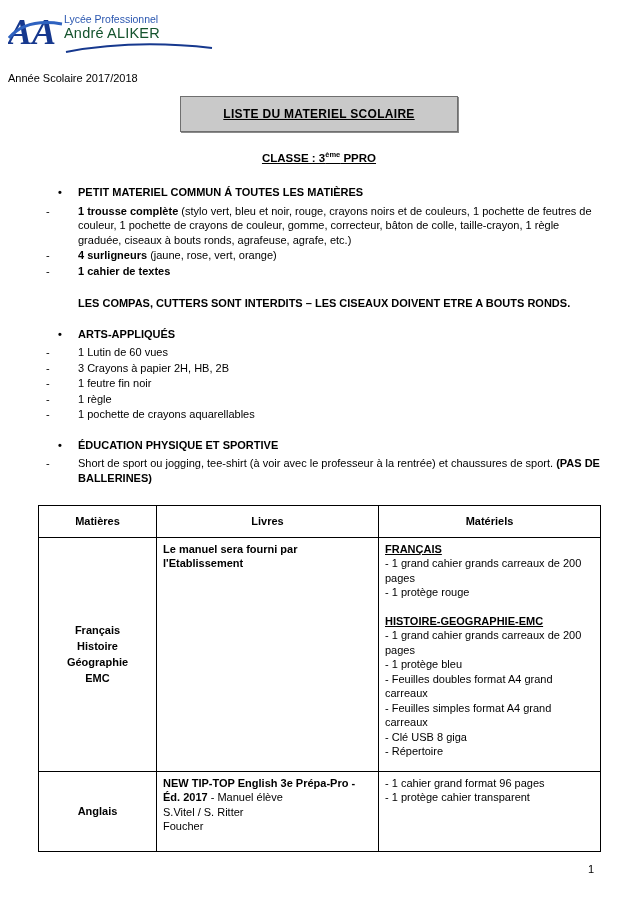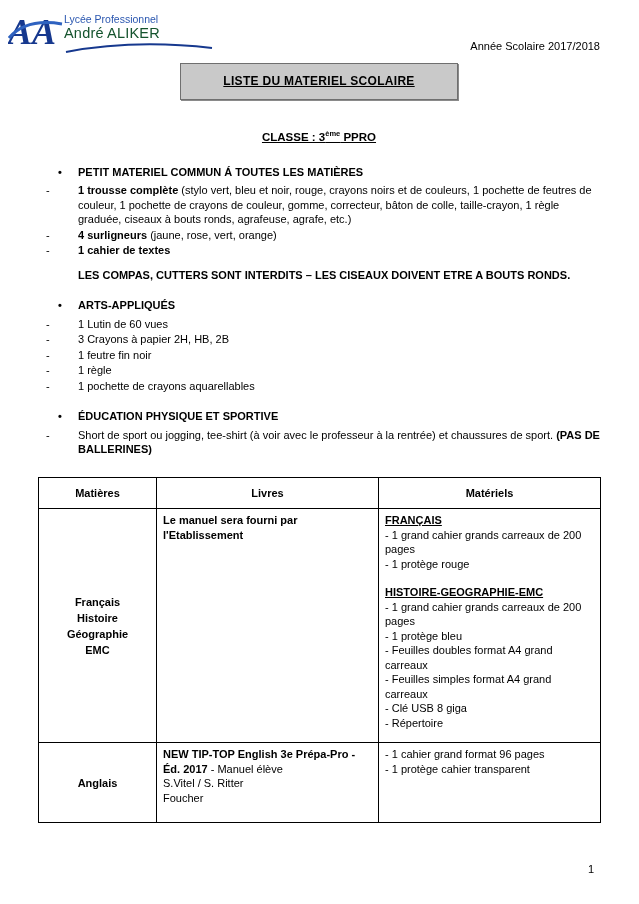--- a/index.html
+++ b/index.html
@@ -7,52 +7,52 @@
   body {
     width:639px; height:904px;
     position:relative; overflow:hidden;
     background:#ffffff; color:#000000;
     font-family:"Liberation Sans", sans-serif;
     font-size:11px; line-height:14.5px;
   }
   .page { padding:8px 39px 0 38px; }
 
   
-  .header { display:flex; justify-content:space-between; align-items:flex-end; margin-left:-30px; }
+  .header { display:flex; justify-content:space-between; align-items:flex-start; margin-left:-30px;flex-direction:column; }
   .logo { display:flex; align-items:flex-start; }
   .logo-col { padding-top:5px; }
   .logo-line1 { color:#2b57b0; font-size:10.5px; line-height:12px; }
   .logo-line2 { color:#14532d; font-size:14.5px; font-weight:normal; line-height:17px; letter-spacing:.2px; }
   .logo-underline { display:block; margin-top:1px; }
   .school-year { margin-top:18px; font-size:11px; }
 
   
   .title-box {
     width:278px; margin:10px auto 12px; background:#c9c9c9;
     border:1px solid #6f6f6f; box-shadow:1px 1px 0 #8a8a8a;
     text-align:center; padding:10px 4px;
   }
   .title-text { font-weight:bold; font-size:12px; text-decoration:underline; letter-spacing:.3px; }
 
-  .classe { margin-top:28px; text-align:center; font-weight:bold; font-size:11.5px; }
+  .classe { margin-top:16px; text-align:center; font-weight:bold; font-size:11.5px; }
   .classe-u { text-decoration:underline; }
   .classe sup { font-size:7.5px; vertical-align:super; }
 
   
   .sections { margin-top:20px; }
   .section { margin-top:16px; }
   .section.first { margin-top:0; }
   .bullet-row { display:flex; margin-left:20px; margin-bottom:4px; }
   .marker-bullet { flex:0 0 20px; font-weight:bold; }
   .section-heading { font-weight:bold; }
   .dash-row { display:flex; margin-left:8px; margin-bottom:1px; }
   .marker-dash { flex:0 0 32px; }
   .item-text { flex:1; }
   .item-text b { font-weight:bold; }
-  .warning { margin:10px 0 0 40px; width:502px; font-weight:bold; }
+  .warning { margin:18px 0 0 40px; width:502px; font-weight:bold; }
 
   
   .materials-table { border-collapse:collapse; table-layout:fixed; width:562px; margin-top:20px; }
   .materials-table th, .materials-table td { border:1px solid #000; }
   .materials-table th { font-weight:bold; text-align:center; padding:8px 4px; font-size:11px; }
   .materials-table td { vertical-align:top; padding:4px 6px; font-size:11px; line-height:14.5px; }
   .col-matieres { width:118px; }
   .col-livres  { width:222px; }
   .col-materiels { width:222px; }
   tr.row-fh td { height:234px; }

